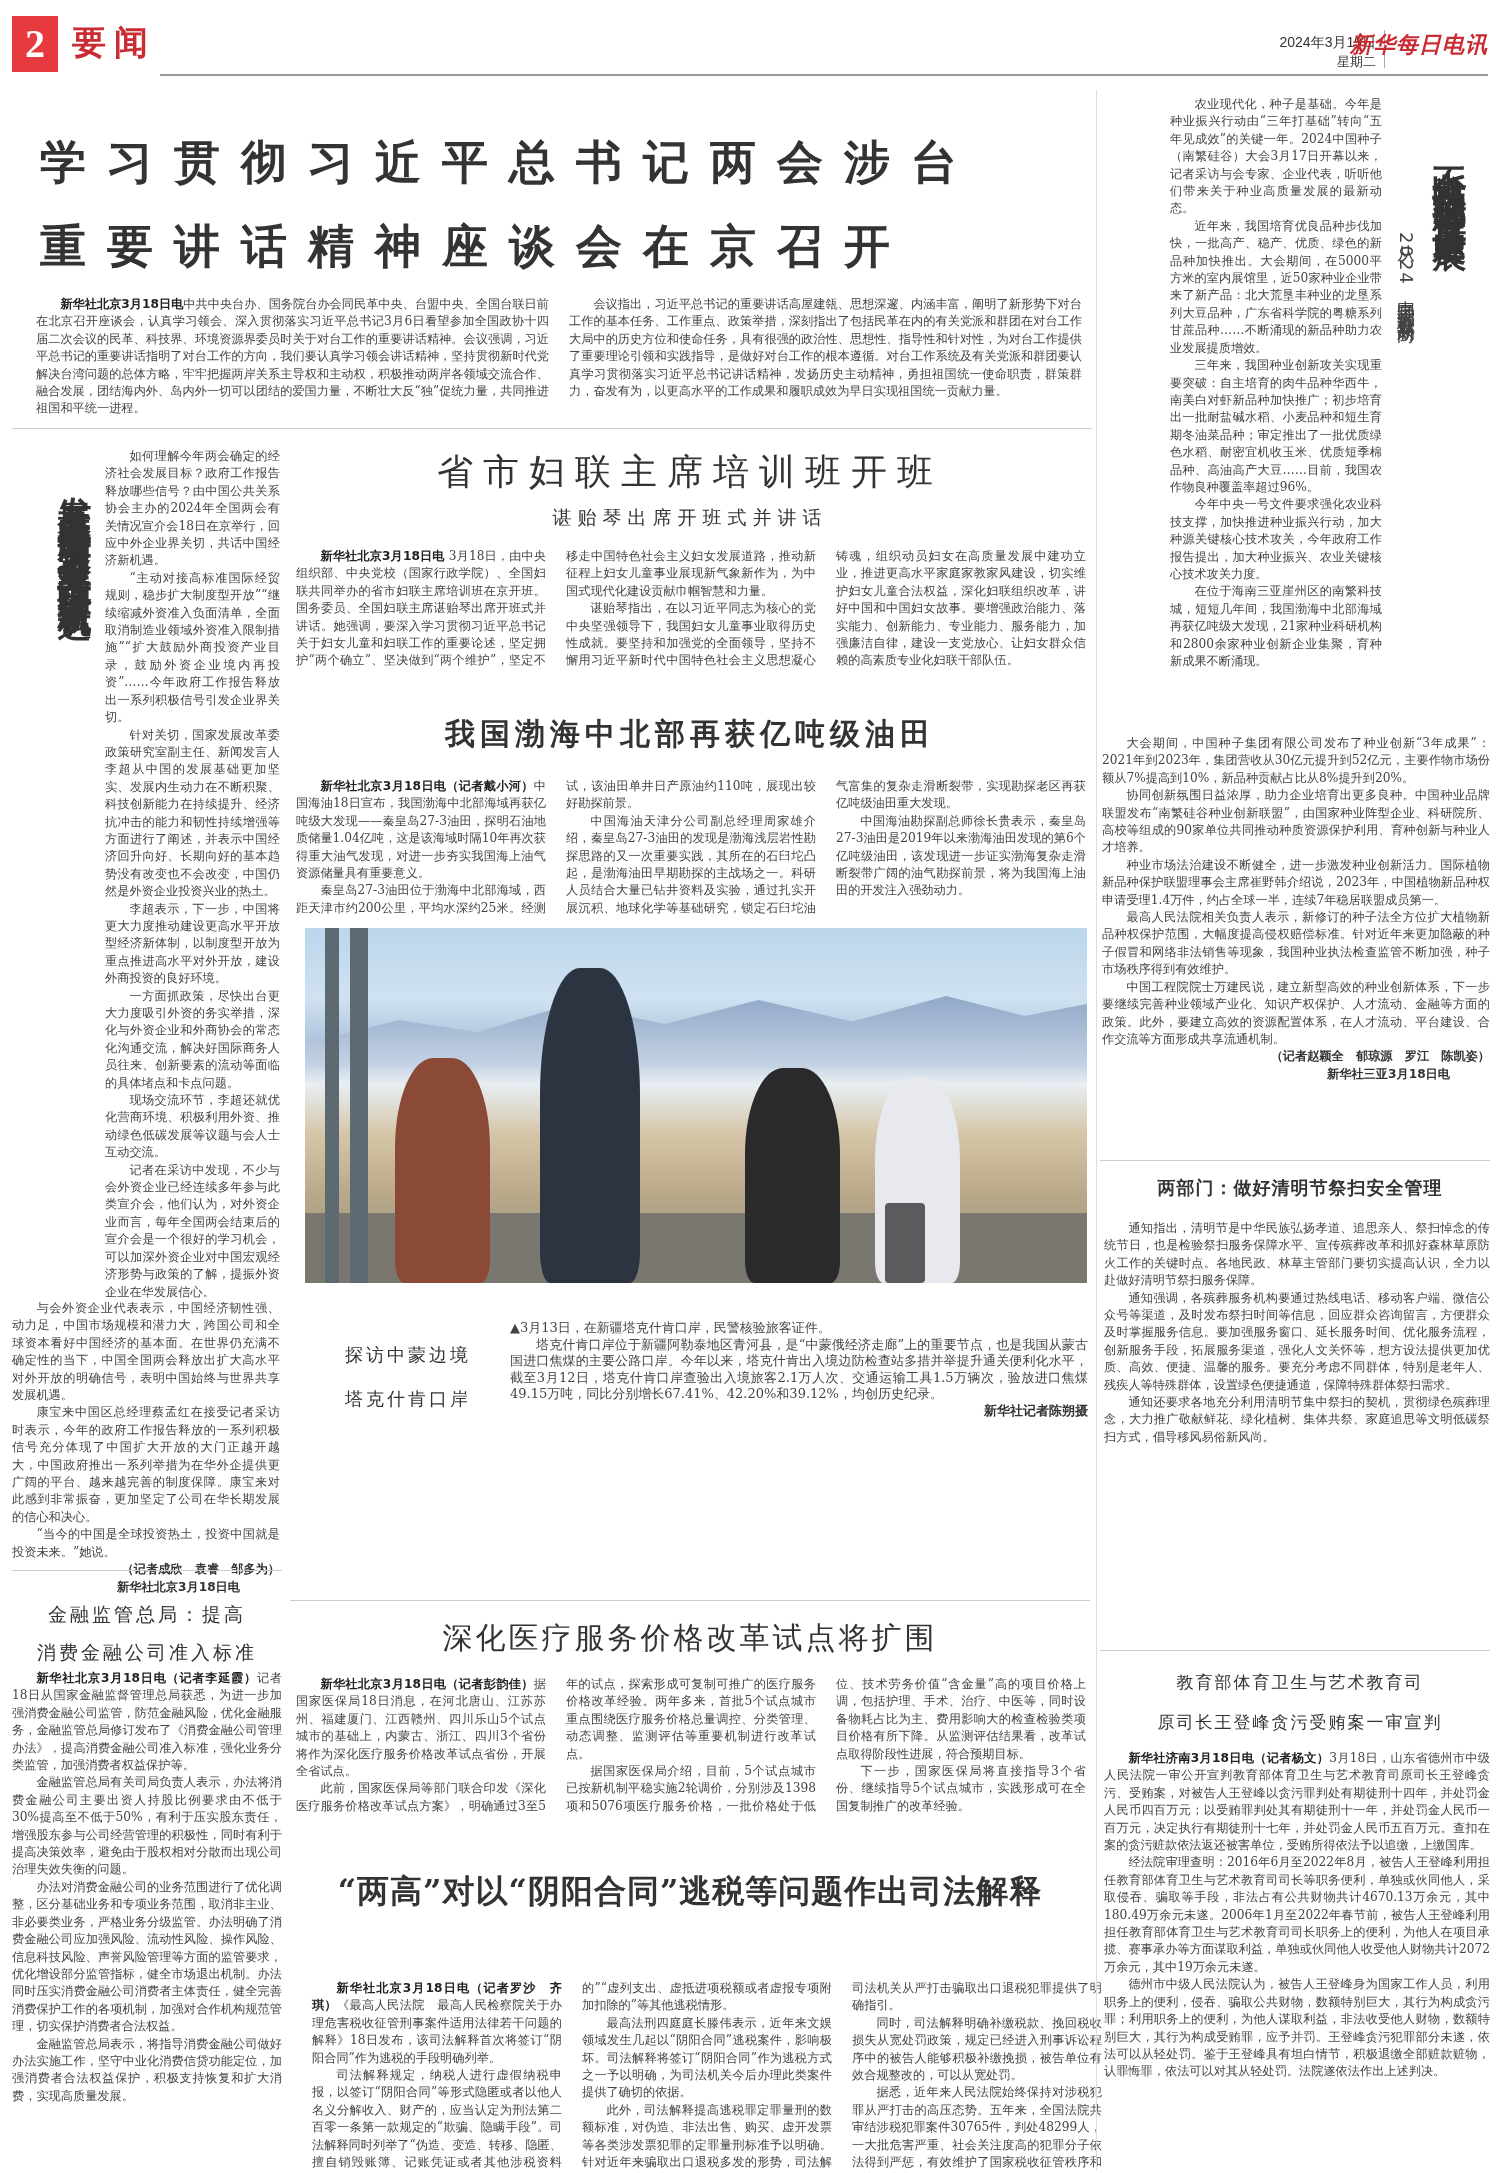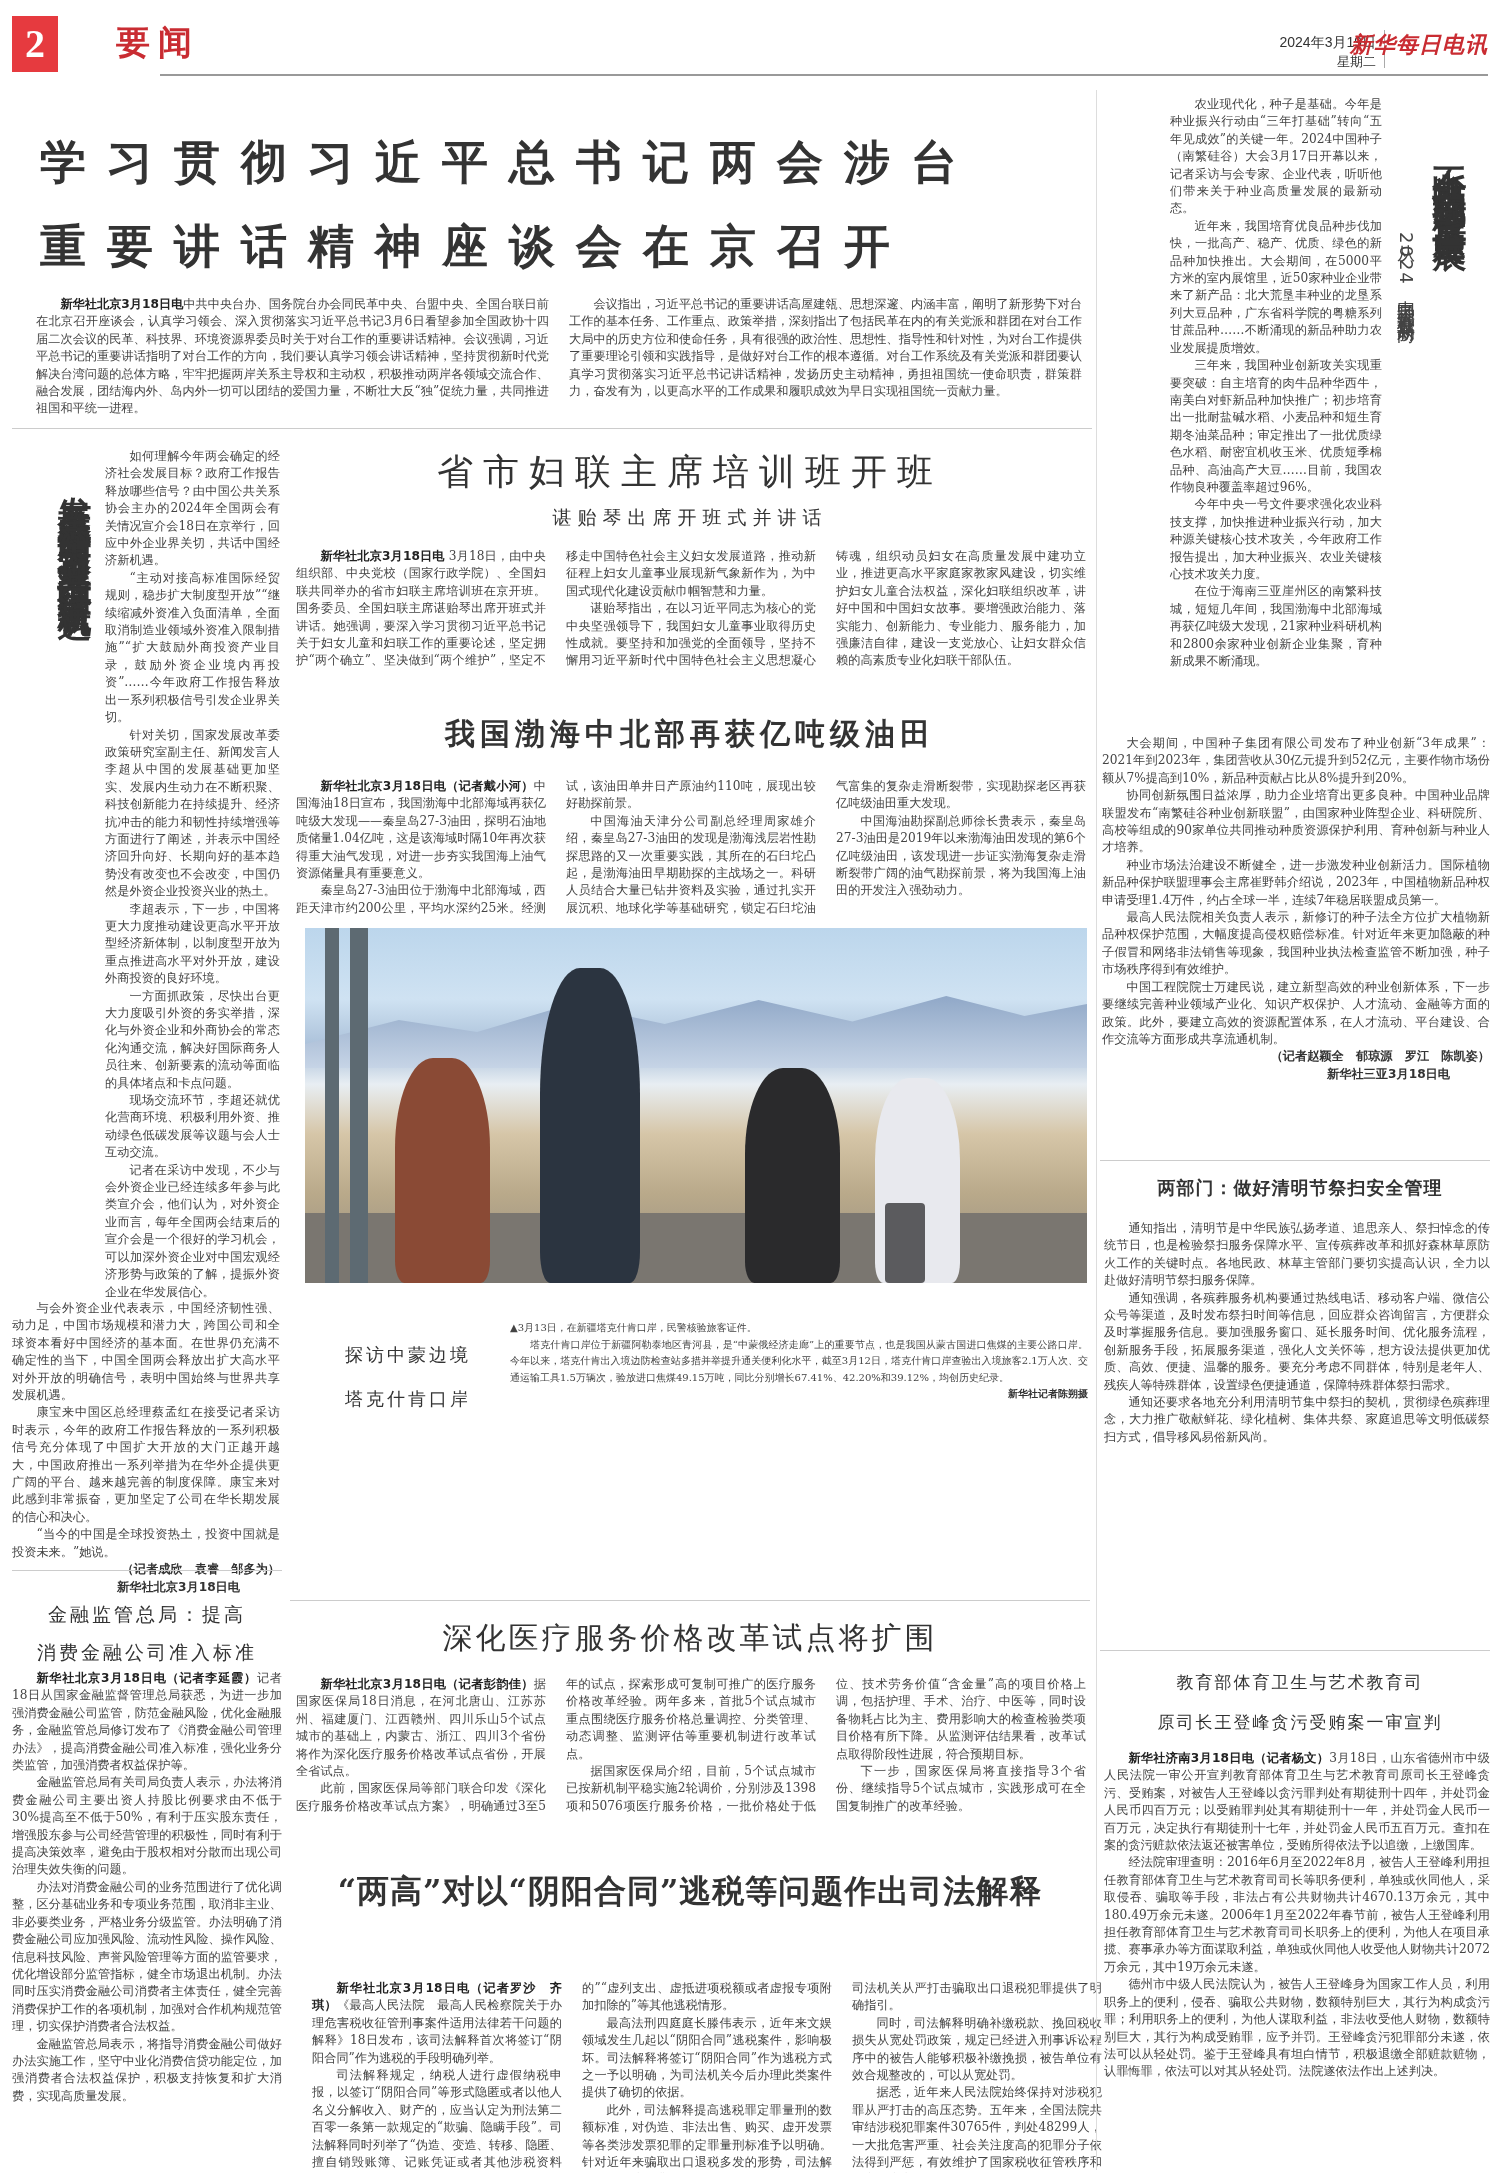--- a/index.html
+++ b/index.html
@@ -9,21 +9,21 @@
   .body-text { font-size: 12.2px; line-height: 17.4px; color: #444; text-align: justify; }
   .body-text p { text-indent: 2em; }
   .lead { font-family: "DejaVu Sans", "Liberation Sans", sans-serif; font-weight: bold; color: #222; }
   .sign { font-family: "DejaVu Sans", "Liberation Sans", sans-serif; font-weight: bold; color: #333; }
   .cols3 { display: grid; grid-template-columns: 1fr 1fr 1fr; column-gap: 18px; }
   .cols4 { display: grid; grid-template-columns: 1fr 1fr 1fr 1fr; column-gap: 18px; }
 
   
   #masthead { left: 12px; top: 16px; width: 1476px; height: 60px; }
   #page-num { position: absolute; left: 0; top: 0; width: 46px; height: 56px; background: #e63a3f; color: #fff; font-family: "Liberation Serif", serif; font-weight: bold; font-size: 40px; text-align: center; line-height: 56px; }
-  #section-name { position: absolute; left: 60px; top: 4px; font-size: 34px; color: #c92c32; font-weight: bold; letter-spacing: 8px; margin-left: 44px; }
+  #section-name { position: absolute; left: 60px; top: 4px; font-size: 34px; color: #c92c32; font-weight: bold; letter-spacing: 8px; }
   #mast-line { position: absolute; left: 148px; right: 0; top: 58px; height: 2px; background: #999; }
   #mast-date { position: absolute; right: 112px; top: 16px; text-align: right; font-family: "Liberation Sans", sans-serif; font-size: 14px; color: #333; line-height: 20px; }
   #mast-date .weekday { font-size: 13px; }
   #mast-divider { position: absolute; right: 103px; top: 14px; width: 1px; height: 38px; background: #aaa; }
   #mast-logo { position: absolute; right: 0; top: 14px; font-size: 22px; color: #c92c32; font-weight: bold; font-style: italic; letter-spacing: 1px; }
 
   
   #main-headline { left: 40px; top: 120px; width: 1040px; }
   #main-headline div { font-family: "DejaVu Sans", sans-serif; font-weight: bold; font-size: 46px; letter-spacing: 21px; color: #333; line-height: 84px; }
   #main-article { left: 36px; top: 296px; width: 1046px; }
@@ -42,21 +42,21 @@
   #oil-title { left: 290px; top: 714px; width: 800px; text-align: center; font-size: 30px; letter-spacing: 5px; color: #333; font-weight: bold; }
   #oil-article { left: 296px; top: 778px; width: 790px; }
 
   
   #photo { left: 305px; top: 928px; width: 782px; height: 355px; overflow: hidden; background: linear-gradient(180deg, #bcd6ec 0%, #cfe2f2 20%, #a9bfd8 34%, #e8eef3 44%, #d6c6a8 58%, #b9a98a 75%, #8f8a80 100%); }
   #photo .mtn { position: absolute; left: 0; top: 60px; width: 100%; height: 80px; background: linear-gradient(180deg, #8aa3c4, #c6d4e6); clip-path: polygon(0 70%, 12% 40%, 22% 55%, 34% 20%, 46% 45%, 58% 15%, 70% 42%, 82% 10%, 92% 35%, 100% 20%, 100% 100%, 0 100%); }
   #photo .road { position: absolute; left: 0; bottom: 0; width: 100%; height: 70px; background: #7a7670; }
   #photo .pole { position: absolute; top: 0; width: 14px; height: 100%; background: #5d6a72; }
   #photo .person { position: absolute; border-radius: 40% 40% 10% 10%; }
   #caption-title { left: 345px; top: 1333px; font-size: 18px; color: #333; line-height: 44px; letter-spacing: 3px; }
-  #caption-text { left: 510px; top: 1320px; width: 578px; font-size: 10px; line-height: 16.6px; color: #444; }
+  #caption-text { left: 510px; top: 1320px; width: 578px; font-size: 13px; line-height: 16.6px; color: #444; }
   #caption-credit { font-family: "DejaVu Sans", sans-serif; font-weight: bold; color: #333; float: right; }
 
   
   #fin-title { left: 12px; top: 1595px; width: 270px; text-align: center; font-size: 19px; line-height: 38px; letter-spacing: 3px; color: #333; }
   #fin-article { left: 12px; top: 1670px; width: 270px; }
 
   
   #med-title { left: 290px; top: 1618px; width: 800px; text-align: center; font-size: 30px; letter-spacing: 3px; color: #333; }
   #med-article { left: 296px; top: 1676px; width: 790px; }
 

